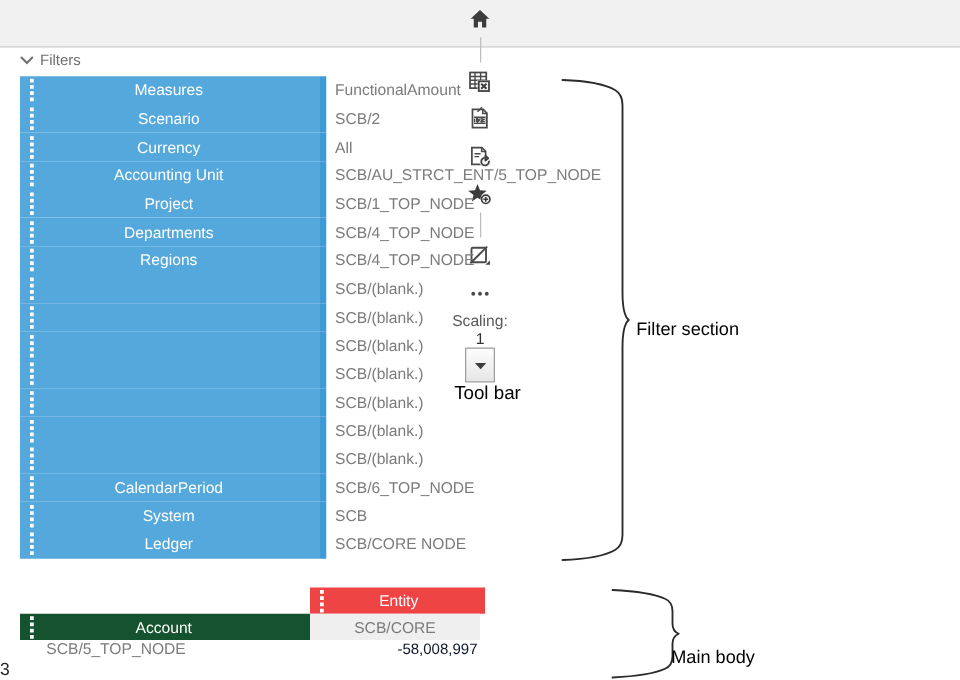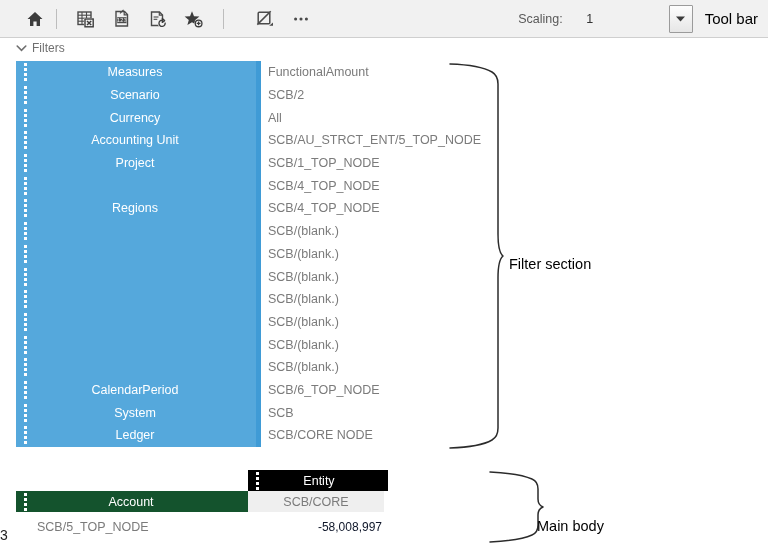--- a/index.html
+++ b/index.html
@@ -18,20 +18,21 @@
   
   #toolbar {
     position: absolute;
     left: 0; top: 0;
     width: 768px; height: 38px;
     background: #f1f1f1;
     border-bottom: 1px solid #cfcfcf;
     display: flex;
     align-items: center;
     box-sizing: border-box;
+    flex-direction: column;
   }
   .tb-btn {
     width: 30px; height: 30px;
     display: flex; align-items: center; justify-content: center;
     flex: 0 0 auto;
   }
   .tb-sep {
     width: 1px; height: 20px;
     background: #bdbdbd;
     flex: 0 0 auto;
@@ -155,21 +156,21 @@
     display: flex;
     height: 21px;
   }
   #entity-header-spacer {
     width: 232px;
     flex: 0 0 auto;
   }
   #entity-header-cell {
     width: 140px;
     height: 100%;
-    background: #000000;
+    background: #ef4444;
     display: flex;
     align-items: center;
     box-sizing: border-box;
     flex: 0 0 auto;
   }
   #entity-header-cell .filter-name-txt { padding-right: 12px; }
 
   #account-row {
     display: flex;
     height: 21px;
@@ -192,21 +193,21 @@
     justify-content: center;
     box-sizing: border-box;
     font-size: 12.5px;
     color: #7b7b7b;
     flex: 0 0 auto;
   }
 
   #data-row {
     display: flex;
     height: 22px;
-    align-items: flex-end;
+    align-items: flex-start;
   }
   #data-row-label {
     width: 232px;
     padding-left: 21px;
     box-sizing: border-box;
     font-size: 12.5px;
     color: #7b7b7b;
     flex: 0 0 auto;
   }
   #data-row-value {
@@ -419,20 +420,21 @@
       <div class="filter-val-cell">SCB/1_TOP_NODE</div>
     </div>
     <div class="filter-row">
       <div class="filter-name-cell">
         <span class="grip">
           <i></i>
           <i></i>
           <i></i>
           <i></i>
         </span>
+        <span class="filter-name-txt">Departments</span>
       </div>
       <div class="filter-edge"></div>
       <div class="filter-val-cell">SCB/4_TOP_NODE</div>
     </div>
     <div class="filter-row">
       <div class="filter-name-cell">
         <span class="grip">
           <i></i>
           <i></i>
           <i></i>

